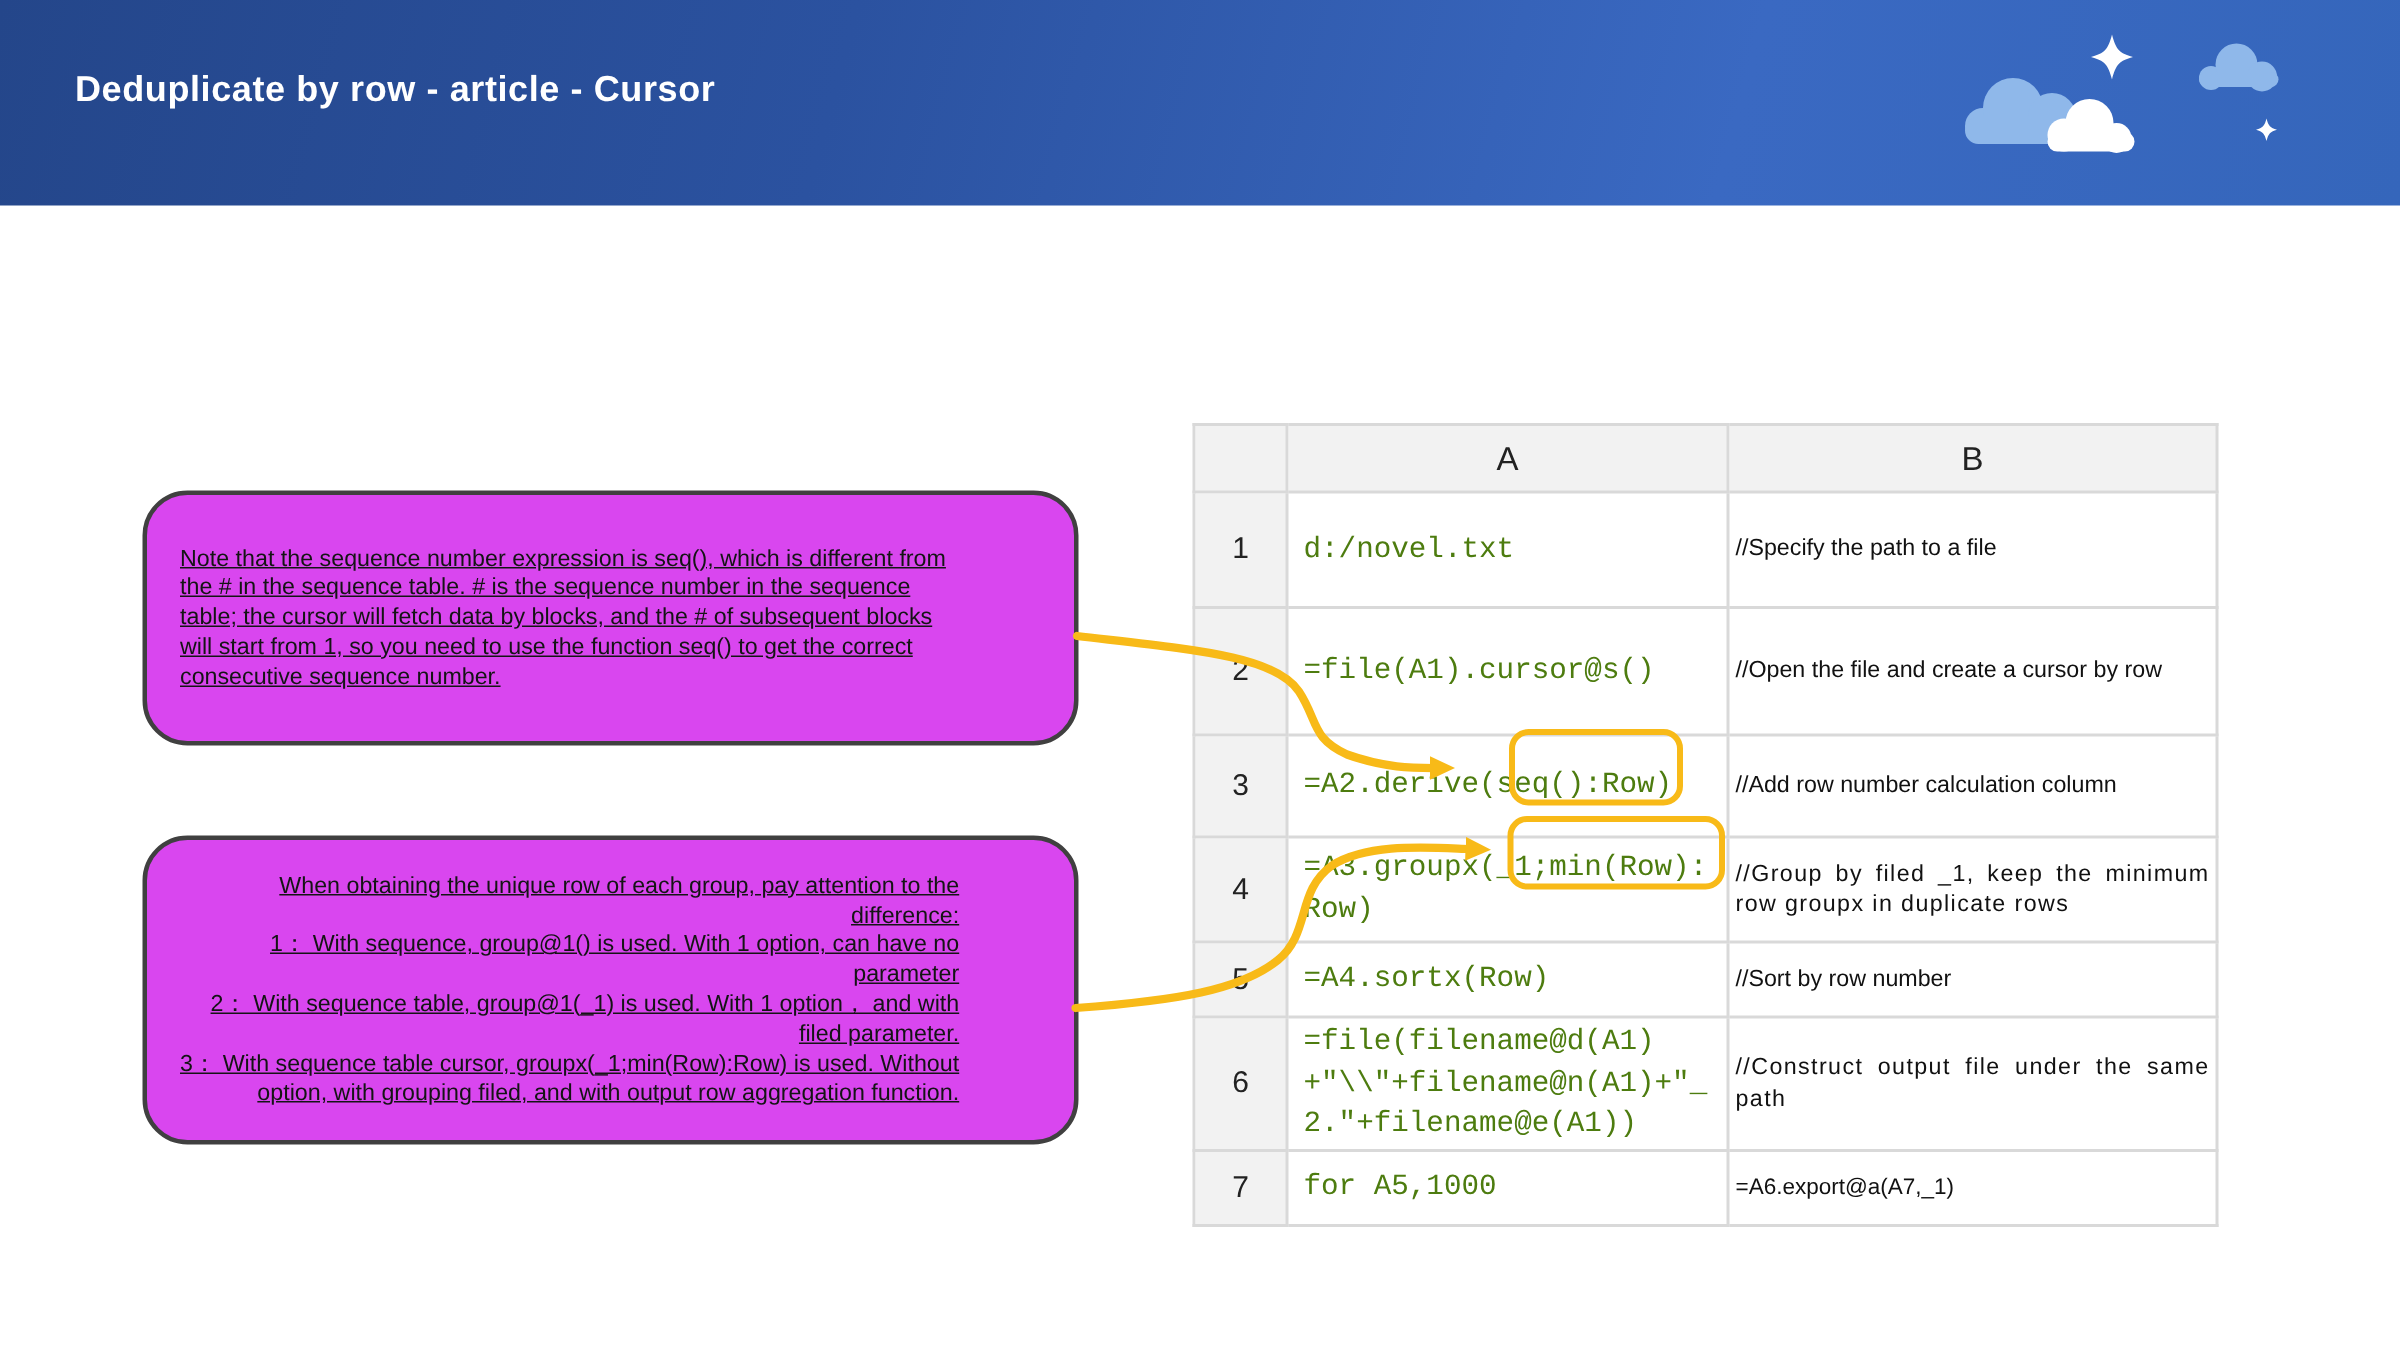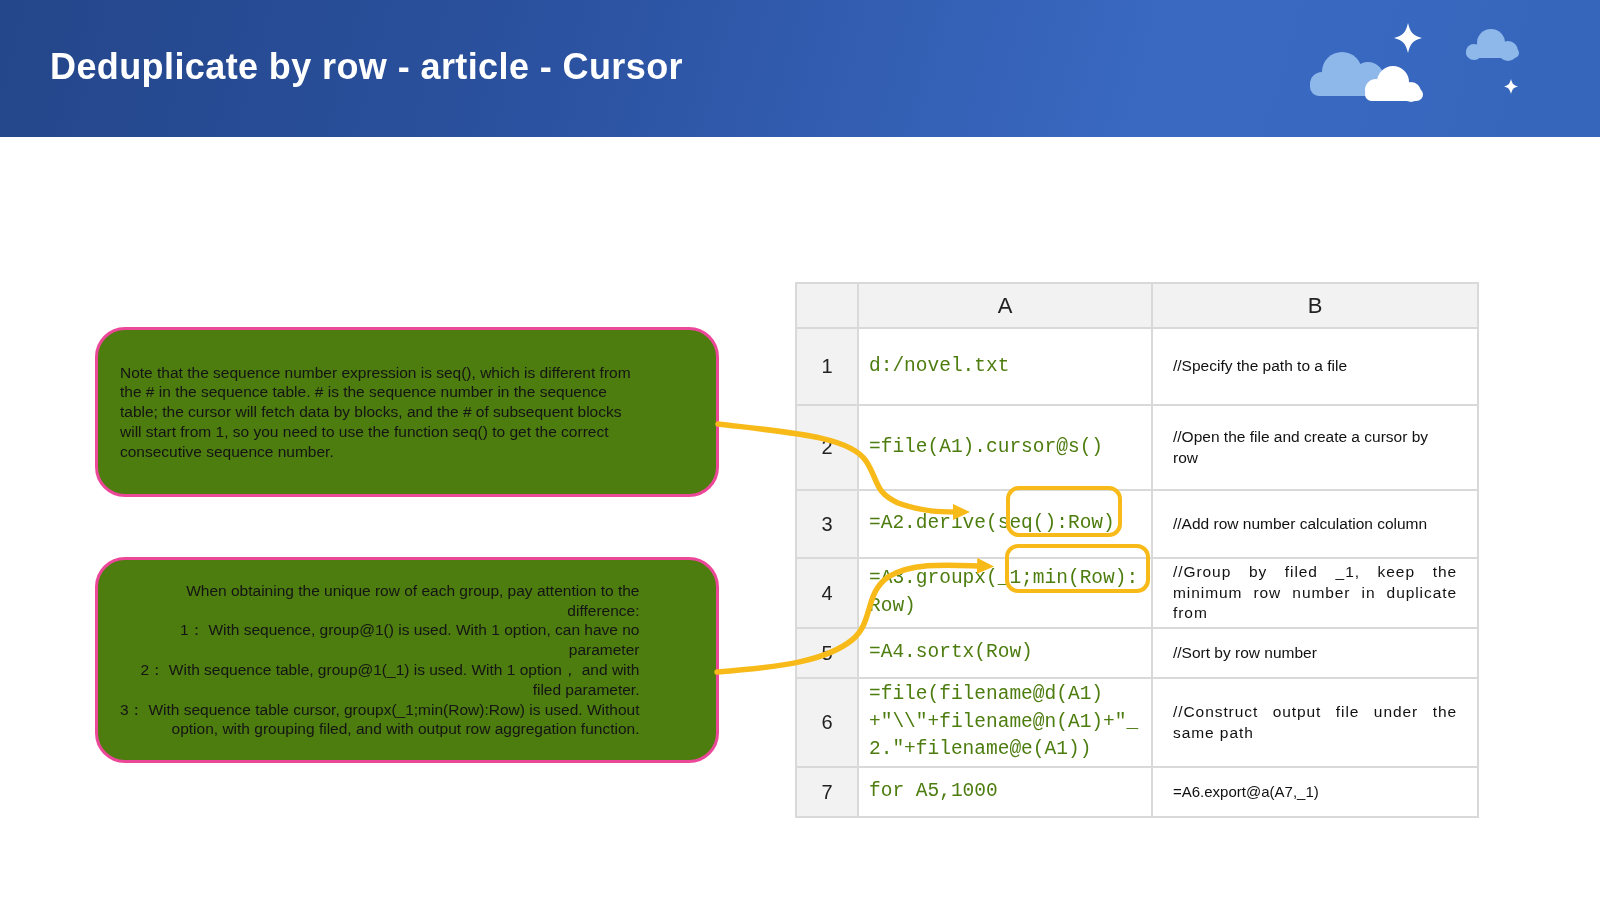--- a/index.html
+++ b/index.html
@@ -2,43 +2,43 @@
 <html><head>
 <meta charset="utf-8">
 <style>
   html,body{margin:0;padding:0;background:#fff;}
   .stage{position:relative;width:1600px;height:900px;overflow:hidden;background:#ffffff;
          font-family:"Liberation Sans",sans-serif;}
 
   
   .header{position:absolute;left:0;top:0;width:1600px;height:137px;
           background:linear-gradient(105deg,#24468a 0%,#2b52a0 35%,#3a69c2 72%,#3566bb 100%);}
-  .title{position:absolute;left:50px;top:46px;color:#ffffff;font-size:36px;font-weight:600;
+  .title{position:absolute;left:50px;top:46px;color:#ffffff;font-size:24px;font-weight:600;
          letter-spacing:.4px;white-space:nowrap;}
   .sky{position:absolute;left:1270px;top:10px;}
 
   
   .intro{position:absolute;left:62px;top:186px;width:660px;font-size:17.5px;line-height:24px;
          color:#2d63cf;white-space:pre-line;}
 
   
-  .callout{position:absolute;left:95px;box-sizing:border-box;border:3px solid #ec4899;
-           border-radius:30px;background:#4d7c0f;display:flex;align-items:center;
-           padding:0 22px;font-size:15.5px;line-height:19.8px;color:#141414;white-space:pre-line;}
+  .callout{position:absolute;left:95px;box-sizing:border-box;border:3px solid #404040;
+           border-radius:30px;background:#d946ef;display:flex;align-items:center;
+           padding:0 22px;font-size:15.5px;line-height:19.8px;color:#141414;white-space:pre-line;text-decoration:underline;}
   .callout1{top:327px;width:624px;height:170px;}
   .callout2{top:557px;width:624px;height:206px;text-align:right;}
 
   
   .grid-table{position:absolute;left:795px;top:282px;border-collapse:collapse;table-layout:fixed;}
   .grid-table td{border:2px solid #d9d9d9;overflow:hidden;}
   .grid-table .th{background:#f2f2f2;text-align:center;font-size:22px;color:#222;}
   .grid-table .rn{background:#f2f2f2;text-align:center;font-size:20px;color:#222;}
   .grid-table .a{font-size:19.5px;color:#4d7c0f;padding:2px 8px 2px 10px;word-break:break-all;
                  line-height:1.42;background:#fff;font-family:Liberation Mono, monospace;}
-  .grid-table .b{font-size:15.5px;color:#111;padding:2px 20px;line-height:1.32;background:#fff;}
+  .grid-table .b{font-size:15.5px;color:#111;padding:2px 4px;line-height:1.32;background:#fff;}
   .grid-table .b.just{text-align:justify;letter-spacing:.06em;}
   .grid-table .b.small{font-size:15px;}
   tr.h-hd{height:45px;} tr.h-r1{height:77px;} tr.h-r2{height:85px;} tr.h-r3{height:68px;}
   tr.h-r4{height:70px;} tr.h-r5{height:50px;} tr.h-r6{height:88px;} tr.h-r7{height:50px;}
 
   
   .hl{position:absolute;box-sizing:border-box;border:4px solid #f8ba18;border-radius:13px;
       background:transparent;z-index:5;}
   .hl1{left:1006px;top:486px;width:116px;height:51px;}
   .hl2{left:1005px;top:544px;width:145px;height:49px;}
@@ -124,21 +124,21 @@
       <td class="b">//Open the file and create a cursor by row</td>
     </tr>
     <tr class="h-r3">
       <td class="rn">3</td>
       <td class="a">=A2.derive(seq():Row)</td>
       <td class="b">//Add row number calculation column</td>
     </tr>
     <tr class="h-r4">
       <td class="rn">4</td>
       <td class="a">=A3.groupx(_1;min(Row):Row)</td>
-      <td class="b just">//Group by filed _1, keep the minimum row number in duplicate from</td>
+      <td class="b just">//Group by filed _1, keep the minimum row groupx in duplicate rows</td>
     </tr>
     <tr class="h-r5">
       <td class="rn">5</td>
       <td class="a">=A4.sortx(Row)</td>
       <td class="b">//Sort by row number</td>
     </tr>
     <tr class="h-r6">
       <td class="rn">6</td>
       <td class="a">=file(filename@d(A1)+"\\"+filename@n(A1)+"_2."+filename@e(A1))</td>
       <td class="b just">//Construct output file under the same path</td>

